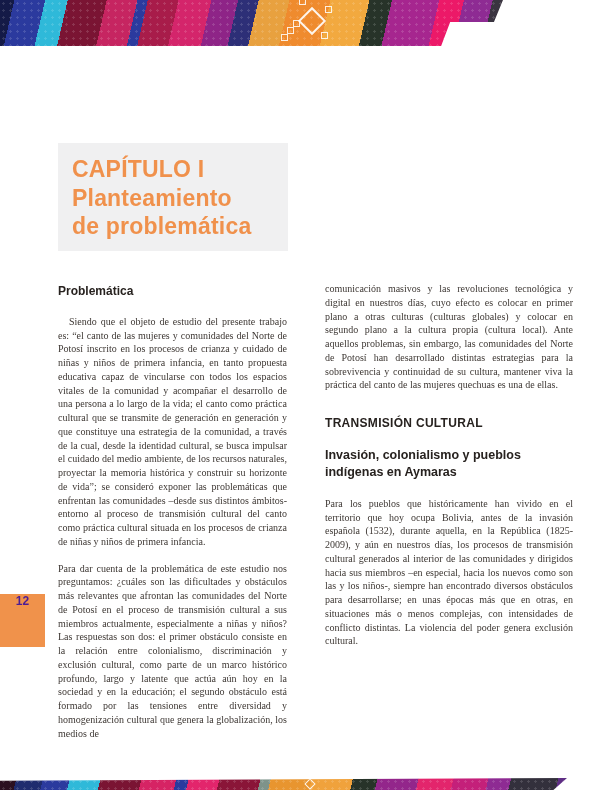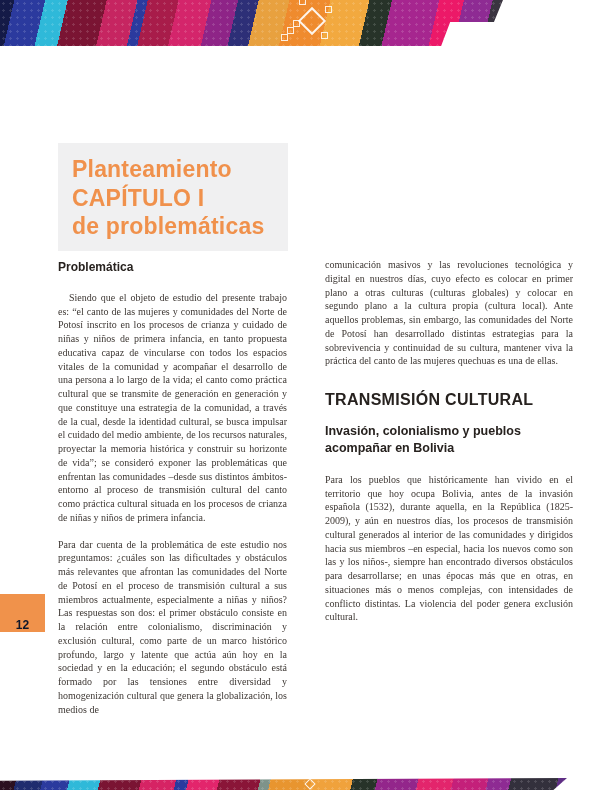--- a/index.html
+++ b/index.html
@@ -38,52 +38,52 @@
   }
   .dia-bottom{
     position:absolute;width:6px;height:6px;
     border:1.5px solid rgba(255,255,255,0.9);
     transform:rotate(45deg);
     left:306px;top:2px;
   }
 
   
   .pagenum{
-    position:absolute;left:0;top:594px;width:45px;height:38px;
-    display:flex;align-items:flex-end;justify-content:center;
-    color:#0f172a;
+    position:absolute;left:0;top:594px;width:45px;height:53px;
+    display:flex;align-items:flex-start;justify-content:center;
+    color:#4c1d95;
     font-family:"Liberation Sans", sans-serif;
     font-weight:bold;font-size:12px;
   }
 
   
   .titlebox{
     position:absolute;left:58px;top:143px;width:230px;height:108px;
     background:#f0f0f1;
   }
   .title{
     position:absolute;left:72px;top:155px;
     font-family:"Liberation Sans", sans-serif;
     font-weight:bold;font-size:23px;line-height:28.5px;
     letter-spacing:0.2px;
   }
 
   
-  .col{position:absolute;color:#3d3733;font-size:10px;line-height:13.75px;text-align:justify;}
+  .col{position:absolute;color:#3d3733;font-size:10px;line-height:13.75px;text-align:justify;margin-top:24px;}
   .col p{margin:0 0 13px 0;}
   .col p.indent{text-indent:11px;}
   .col-left{left:58px;top:261px;width:229px;}
   .col-right{left:325px;top:258px;width:248px;}
 
   .h-sans{
     font-family:"Liberation Sans", sans-serif;
     font-weight:bold;color:#27221f;text-align:left;
   }
   h2.h-sans{font-size:12px;margin:0 0 16px 0;}
-  h3.h-sans{font-size:16px;letter-spacing:0.3px;margin:25px 0 0 0;}
+  h3.h-sans{font-size:12px;letter-spacing:0.3px;margin:25px 0 0 0;}
   h4.h-sans{font-size:12.5px;line-height:17px;margin:16px 0 16px 0;}
 </style>
 </head>
 <body>
 
 <div class="page">
 
   <div class="band band-top" style="background: linear-gradient(103deg, rgb(20, 26, 71) 0px, rgb(20, 26, 71) 14px, rgb(43, 58, 158) 14px, rgb(43, 58, 158) 44px, rgb(47, 185, 217) 44px, rgb(47, 185, 217) 66px, rgb(122, 20, 51) 66px, rgb(122, 20, 51) 104px, rgb(198, 37, 97) 104px, rgb(198, 37, 97) 134px, rgb(43, 58, 158) 134px, rgb(43, 58, 158) 144px, rgb(168, 28, 74) 144px, rgb(168, 28, 74) 174px, rgb(212, 37, 107) 174px, rgb(212, 37, 107) 206px, rgb(142, 36, 135) 206px, rgb(142, 36, 135) 232px, rgb(45, 47, 119) 232px, rgb(45, 47, 119) 252px, rgb(232, 161, 63) 252px, rgb(232, 161, 63) 282px, rgb(239, 139, 46) 282px, rgb(239, 139, 46) 322px, rgb(242, 169, 63) 322px, rgb(242, 169, 63) 360px, rgb(39, 51, 41) 360px, rgb(39, 51, 41) 382px, rgb(166, 38, 143) 382px, rgb(166, 38, 143) 428px, rgb(236, 25, 104) 428px, rgb(236, 25, 104) 452px, rgb(142, 43, 147) 452px, rgb(142, 43, 147) 480px, rgb(58, 52, 64) 480px, rgb(58, 52, 64) 503px);">
     <div class="motif" style="left:0;top:0;width:503px;height:46px;">
       <span class="dia" style="left:302px;top:11px;"></span>
@@ -100,31 +100,31 @@
     <span class="dia-bottom"></span>
   </div>
 
   <div class="pagenum" style="background: rgb(240, 146, 75);">
     <span>12</span>
   </div>
 
   <div class="titlebox" style="background: rgb(240, 240, 241);"></div>
 
   <div class="title" style="color: rgb(240, 145, 76);">
+    <div>CAPÍTULO I</div>
     <div>Planteamiento</div>
-    <div>CAPÍTULO I</div>
-    <div>de problemáticas</div>
+    <div>de problemática</div>
   </div>
 
   <div class="col col-left">
     <h2 class="h-sans">Problemática</h2>
     <p class="indent">Siendo que el objeto de estudio del presente trabajo es: “el canto de las mujeres y comunidades del Norte de Potosí inscrito en los procesos de crianza y cuidado de niñas y niños de primera infancia, en tanto propuesta educativa capaz de vincularse con todos los espacios vitales de la comunidad y acompañar el desarrollo de una persona a lo largo de la vida; el canto como práctica cultural que se transmite de generación en generación y que constituye una estrategia de la comunidad, a través de la cual, desde la identidad cultural, se busca impulsar el cuidado del medio ambiente, de los recursos naturales, proyectar la memoria histórica y construir su horizonte de vida”; se consideró exponer las problemáticas que enfrentan las comunidades –desde sus distintos ámbitos- entorno al proceso de transmisión cultural del canto como práctica cultural situada en los procesos de crianza de niñas y niños de primera infancia.</p>
     <p>Para dar cuenta de la problemática de este estudio nos preguntamos: ¿cuáles son las dificultades y obstáculos más relevantes que afrontan las comunidades del Norte de Potosí en el proceso de transmisión cultural a sus miembros actualmente, especialmente a niñas y niños? Las respuestas son dos: el primer obstáculo consiste en la relación entre colonialismo, discriminación y exclusión cultural, como parte de un marco histórico profundo, largo y latente que actúa aún hoy en la sociedad y en la educación; el segundo obstáculo está formado por las tensiones entre diversidad y homogenización cultural que genera la globalización, los medios de</p>
   </div>
 
   <div class="col col-right">
     <p>comunicación masivos y las revoluciones tecnológica y digital en nuestros días, cuyo efecto es colocar en primer plano a otras culturas (culturas globales) y colocar en segundo plano a la cultura propia (cultura local). Ante aquellos problemas, sin embargo, las comunidades del Norte de Potosí han desarrollado distintas estrategias para la sobrevivencia y continuidad de su cultura, mantener viva la práctica del canto de las mujeres quechuas es una de ellas.</p>
     <h3 class="h-sans">TRANSMISIÓN CULTURAL</h3>
-    <h4 class="h-sans">Invasión, colonialismo y pueblos acompañar en Bolivia</h4>
+    <h4 class="h-sans">Invasión, colonialismo y pueblos indígenas en Aymaras</h4>
     <p>Para los pueblos que históricamente han vivido en el territorio que hoy ocupa Bolivia, antes de la invasión española (1532), durante aquella, en la República (1825-2009), y aún en nuestros días, los procesos de transmisión cultural generados al interior de las comunidades y dirigidos hacia sus miembros –en especial, hacia los nuevos como son las y los niños-, siempre han encontrado diversos obstáculos para desarrollarse; en unas épocas más que en otras, en situaciones más o menos complejas, con intensidades de conflicto distintas. La violencia del poder genera exclusión cultural.</p>
   </div>
 
 </div>
 
 </body></html>

